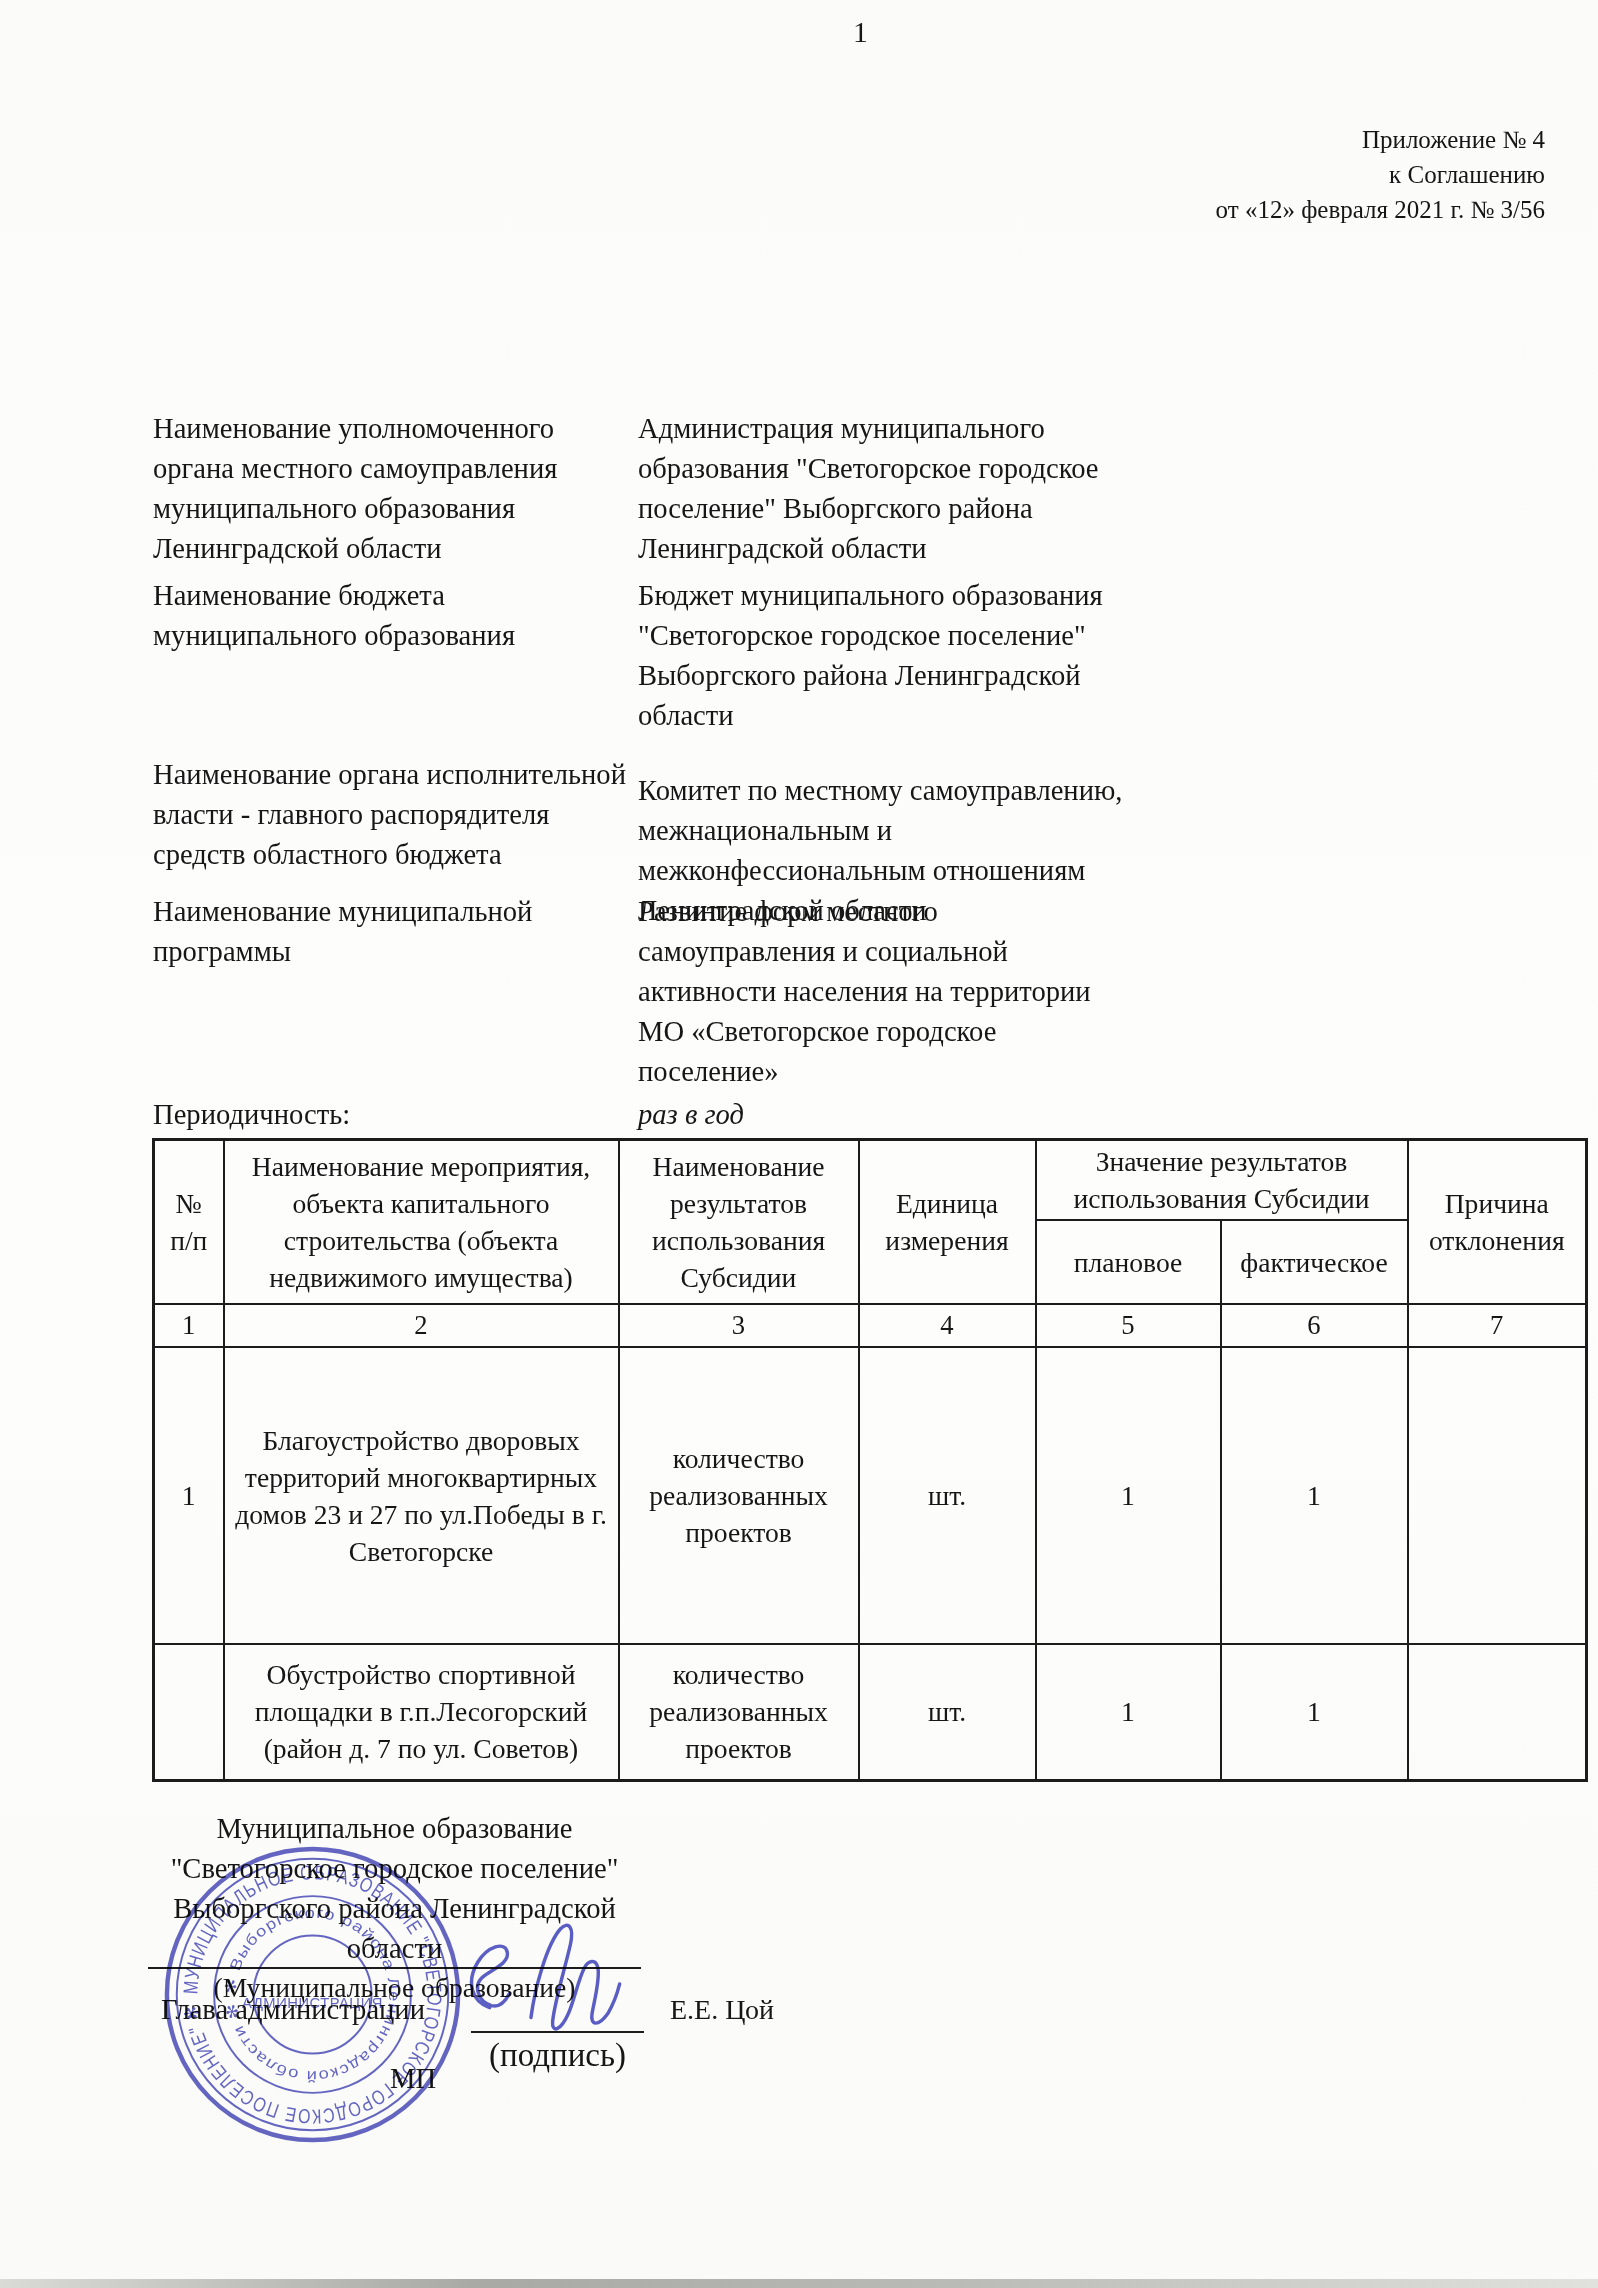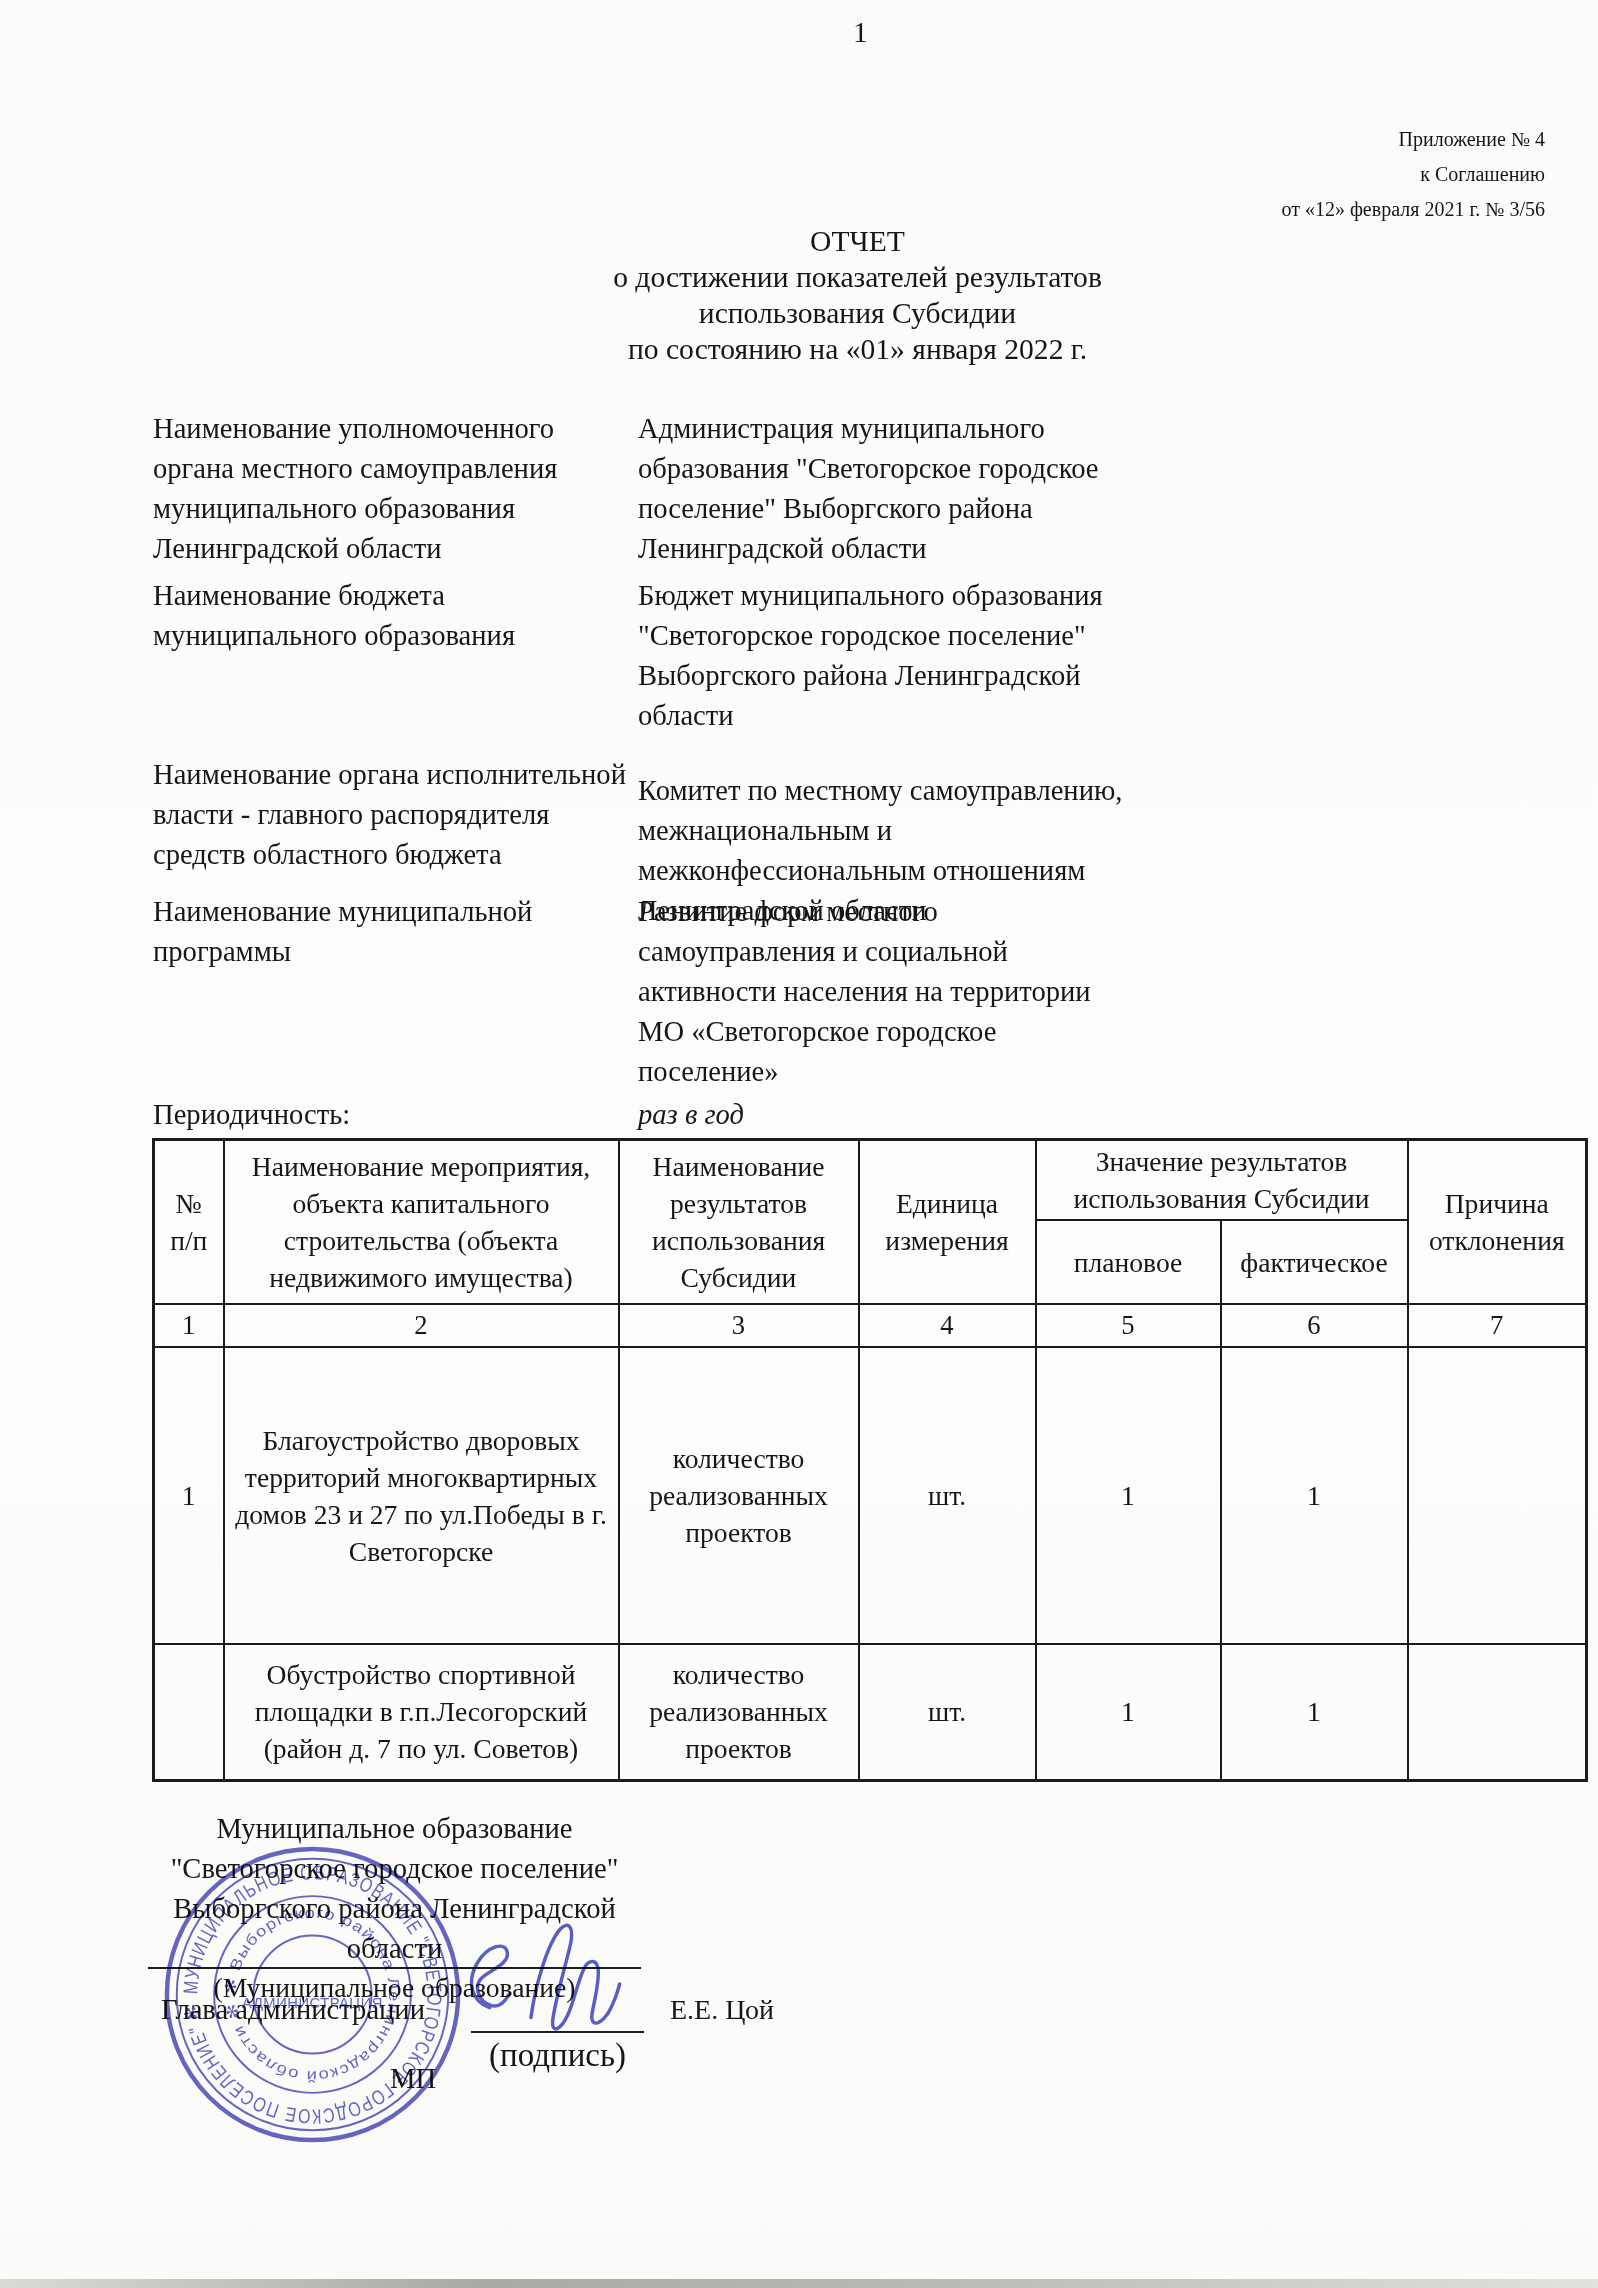--- a/index.html
+++ b/index.html
@@ -7,21 +7,21 @@
     position:relative;
     width:1599px;height:2288px;
     margin:0 auto;
     background:linear-gradient(180deg,#fbfbf9 0%,#fdfdfc 55%,#fafaf8 100%);
     font-family:"Liberation Serif","DejaVu Serif",serif;
     color:#161616;
     overflow:hidden;
   }
   .abs{position:absolute;}
   .page-number{left:853px;top:15.8px;font-size:29.6px;}
-  .appendix{right:54px;top:122px;text-align:right;font-size:20px;line-height:35px;}
+  .appendix{right:54px;top:122px;text-align:right;font-size:25px;line-height:35px;}
   .title-block{left:153px;top:223px;width:1409px;text-align:center;font-size:29.6px;line-height:36px;}
   .info-row{left:0;top:0;width:100%;}
   .info-label{position:absolute;left:153px;width:473px;font-size:28.6px;line-height:40px;}
   .info-value{position:absolute;left:638px;font-size:28.6px;line-height:40px;}
   .tbl-wrap{left:152px;top:1138px;}
   table.results-table{
     border-collapse:collapse;table-layout:fixed;width:1434px;
     font-size:27.6px;line-height:37px;
   }
   table.results-table th,table.results-table td{
@@ -59,26 +59,20 @@
 <div class="page">
 
   <div class="abs page-number">1</div>
 
   <div class="abs appendix">
     <div>Приложение № 4</div>
     <div>к Соглашению</div>
     <div>от «12» февраля 2021 г. № 3/56</div>
   </div>
 
-  <div class="abs title-block">
-    <div>ОТЧЕТ</div>
-    <div>о достижении показателей результатов</div>
-    <div>использования Субсидии</div>
-    <div>по состоянию на «01» января 2022 г.</div>
-  </div>
 
   <div class="abs info-row" style="top:409px;">
     <div class="info-label">Наименование уполномоченного органа местного самоуправления муниципального образования Ленинградской области</div>
     <div class="info-value" style="width:532px;">Администрация муниципального образования "Светогорское городское поселение" Выборгского района Ленинградской области</div>
   </div>
 
   <div class="abs info-row" style="top:576px;">
     <div class="info-label">Наименование бюджета муниципального образования</div>
     <div class="info-value" style="width:532px;">Бюджет муниципального образования "Светогорское городское поселение" Выборгского района Ленинградской области</div>
   </div>

